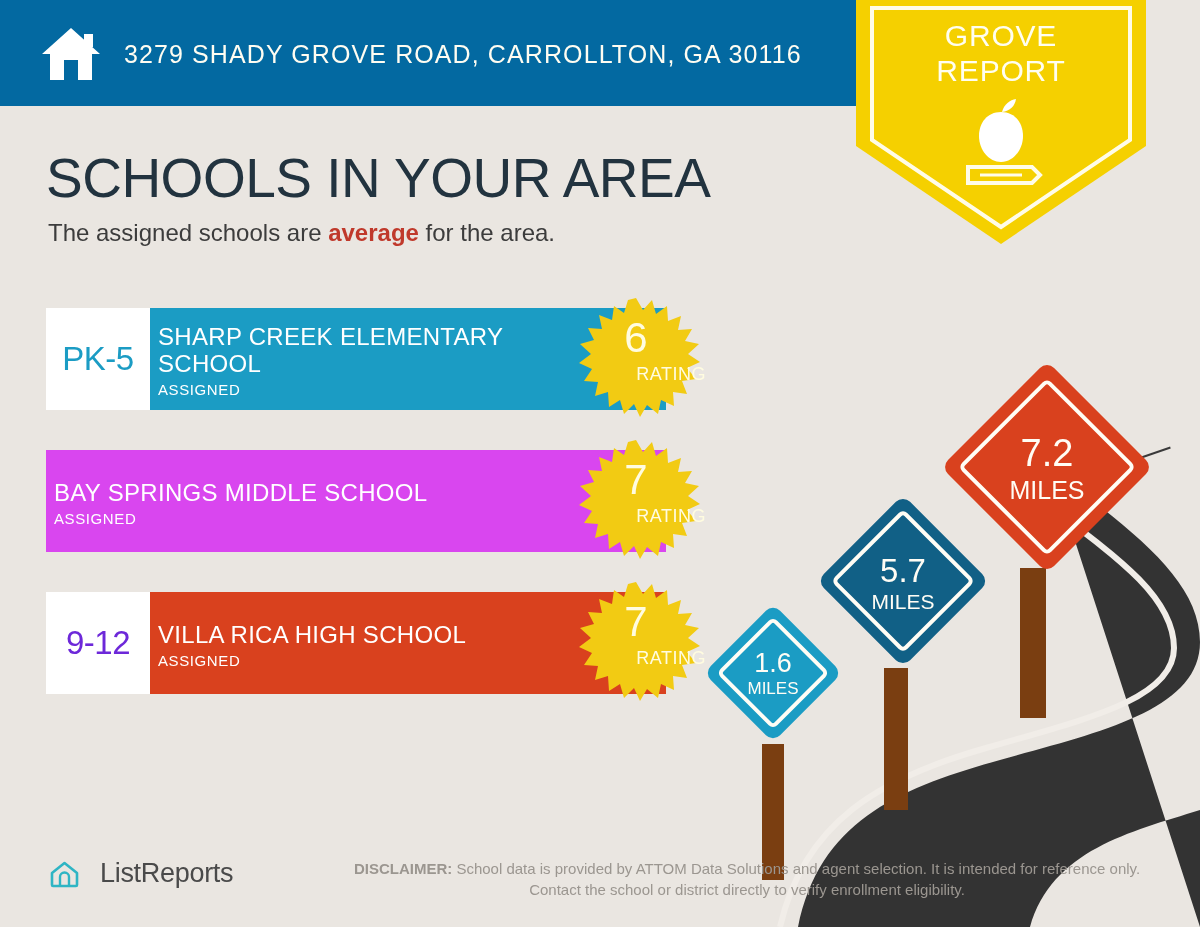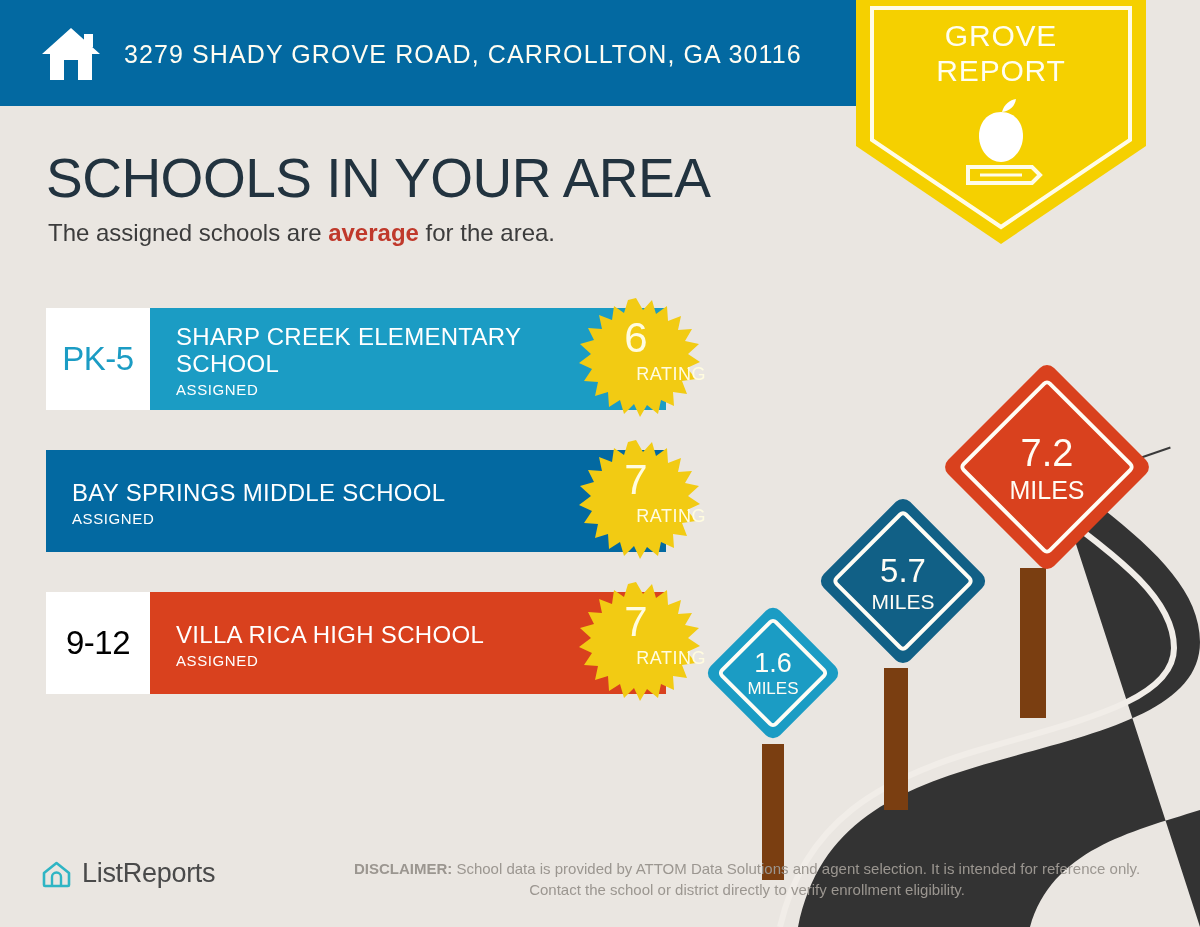--- a/index.html
+++ b/index.html
@@ -105,21 +105,21 @@
     justify-content: center;
     flex: 0 0 104px;
   }
   .grade-label {
     font-size: 33px;
     letter-spacing: -0.5px;
   }
   .school-body {
     flex: 1 1 auto;
     position: relative;
-    padding: 13px 120px 10px 26px;
+    padding: 13px 120px 10px 8px;
     color: #FFFFFF;
     display: flex;
     flex-direction: column;
     justify-content: center;
   }
   .school-name {
     font-size: 24px;
     line-height: 27px;
     letter-spacing: 0.3px;
     color: #FFFFFF;
@@ -207,24 +207,24 @@
     width: 790px;
     font-size: 15px;
     line-height: 21px;
     color: #9B9690;
     text-align: center;
   }
   .disclaimer b { color: #9B9690; font-weight: bold; }
 
   .listreports-logo {
     position: absolute;
-    left: 42px; top: 858px;
+    left: 50px; top: 858px;
     display: flex;
     align-items: center;
-    gap: 11px;
+    gap: 21px;
   }
   .lr-icon { width: 29px; height: 29px; display:block; }
   .lr-text {
     font-size: 27px;
     color: #4A4A4A;
     letter-spacing: -0.3px;
   }
 
   .mls-logo {
     position: absolute;
@@ -302,36 +302,36 @@
           <svg viewBox="0 0 140 128">
             <polygon fill="#F2CB13" points="70,2 77,14 86,4 90,18 101,10 102,25 115,20 112,34 126,33 119,45 133,48 122,58 134,66 121,72 130,83 116,85 121,98 107,96 108,110 95,104 92,118 81,109 74,121 68,108 58,118 54,104 43,111 42,96 29,100 32,86 18,85 26,73 13,67 25,58 14,48 28,44 22,32 36,33 33,19 46,24 48,10 58,17 62,4"></polygon>
           </svg>
           <div class="rating-num">6</div>
           <div class="rating-word">RATING</div>
         </div>
       </div>
     </div>
 
     <div class="school-row">
-      <div class="school-body" style="background:#0369a1">
+      <div class="school-body" style="background:#d946ef">
         <span class="school-name">BAY SPRINGS MIDDLE SCHOOL</span>
         <span class="school-status">ASSIGNED</span>
         <div class="rating-badge">
           <svg viewBox="0 0 140 128">
             <polygon fill="#F2CB13" points="70,2 77,14 86,4 90,18 101,10 102,25 115,20 112,34 126,33 119,45 133,48 122,58 134,66 121,72 130,83 116,85 121,98 107,96 108,110 95,104 92,118 81,109 74,121 68,108 58,118 54,104 43,111 42,96 29,100 32,86 18,85 26,73 13,67 25,58 14,48 28,44 22,32 36,33 33,19 46,24 48,10 58,17 62,4"></polygon>
           </svg>
           <div class="rating-num">7</div>
           <div class="rating-word">RATING</div>
         </div>
       </div>
     </div>
 
     <div class="school-row">
       <div class="grade-box">
-        <span class="grade-label" style="color:#000000">9-12</span>
+        <span class="grade-label" style="color:#6d28d9">9-12</span>
       </div>
       <div class="school-body" style="background:#D9411E">
         <span class="school-name">VILLA RICA HIGH SCHOOL</span>
         <span class="school-status">ASSIGNED</span>
         <div class="rating-badge">
           <svg viewBox="0 0 140 128">
             <polygon fill="#F2CB13" points="70,2 77,14 86,4 90,18 101,10 102,25 115,20 112,34 126,33 119,45 133,48 122,58 134,66 121,72 130,83 116,85 121,98 107,96 108,110 95,104 92,118 81,109 74,121 68,108 58,118 54,104 43,111 42,96 29,100 32,86 18,85 26,73 13,67 25,58 14,48 28,44 22,32 36,33 33,19 46,24 48,10 58,17 62,4"></polygon>
           </svg>
           <div class="rating-num">7</div>
           <div class="rating-word">RATING</div>

